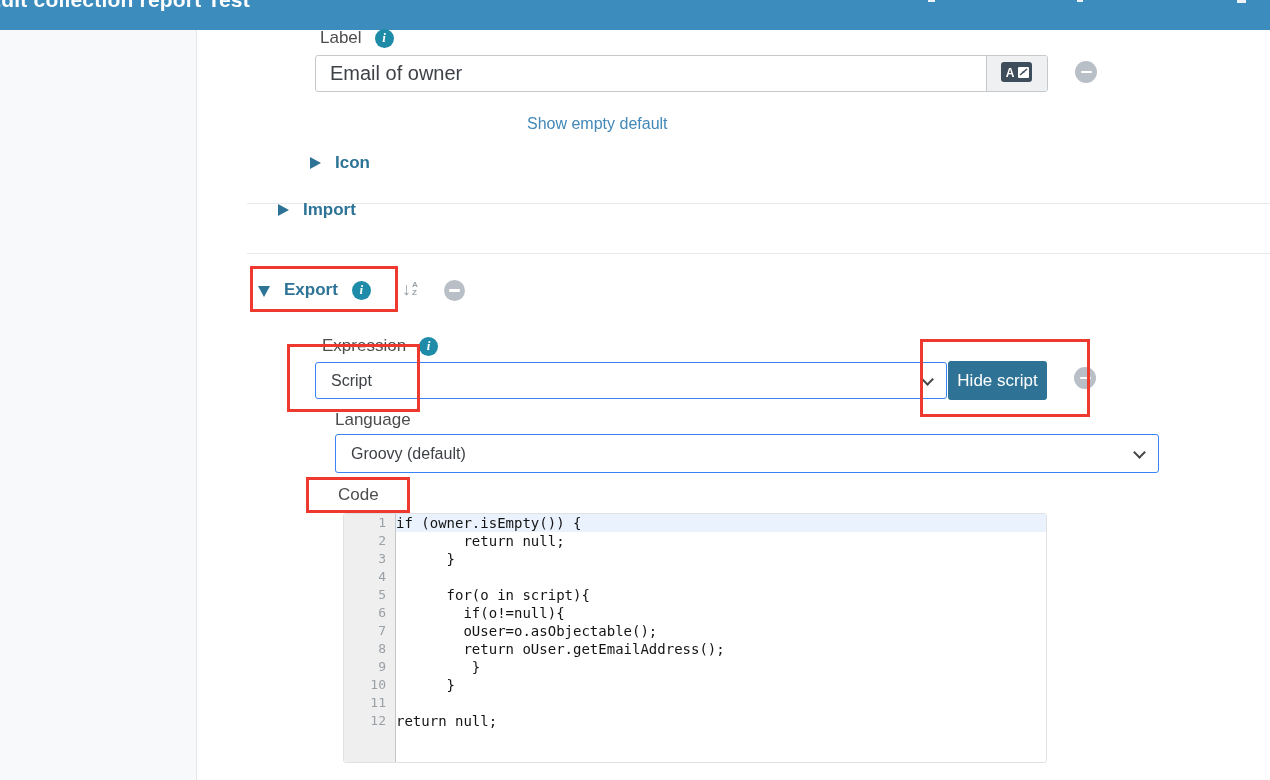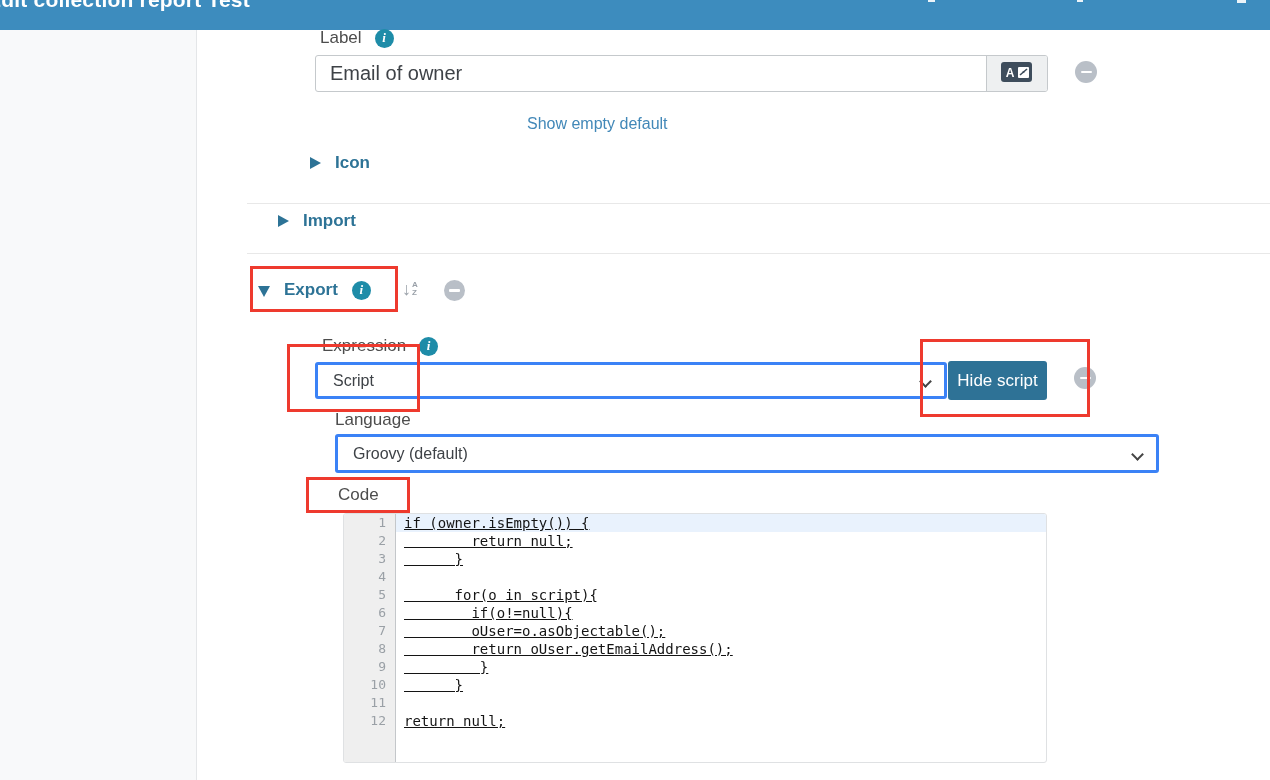--- a/index.html
+++ b/index.html
@@ -30,36 +30,36 @@
   .section-header { position:absolute; display:flex; align-items:center; gap:14px; cursor:pointer; }
   .section-title { font-size:17px; font-weight:bold; color:#2d7396; }
   .tri-right { width:0; height:0; border-left:11px solid #2d7396; border-top:6.5px solid transparent; border-bottom:6.5px solid transparent; }
   .tri-down  { width:0; height:0; border-top:11px solid #2d7396; border-left:6.5px solid transparent; border-right:6.5px solid transparent; }
   .divider { position:absolute; left:247px; width:1023px; height:1px; background:#e8e8e8; }
   
   .sort-icon { position:absolute; display:flex; align-items:center; color:#9aa1a9; cursor:pointer; }
   .sort-arrow { font-size:18px; line-height:18px; }
   .sort-az { display:flex; flex-direction:column; font-size:8px; font-weight:bold; line-height:8px; margin-left:1px; }
   
-  .select-box { position:absolute; background:#fff; border:3px solid #3b82f6; border-radius:3px; display:flex; align-items:center; cursor:pointer; }
+  .select-box { position:absolute; background:#fff; border:1px solid #3b82f6; border-radius:3px; display:flex; align-items:center; cursor:pointer; }
   .select-value { padding-left:15px; font-size:16px; color:#3e4247; }
   .chevron { position:absolute; right:14px; top:12px; width:9px; height:9px; border-right:2px solid #444; border-bottom:2px solid #444; transform:rotate(45deg); }
   
   .btn-primary { position:absolute; background:#2e7296; color:#fff; border:0; border-radius:3px; font-size:17px; font-family:"Liberation Sans", sans-serif;
                  display:flex; align-items:center; justify-content:center; cursor:pointer; }
   
   .annot { position:absolute; border:3px solid #ee3a2e; background:transparent; z-index:30; pointer-events:none; }
   
   .editor { position:absolute; left:343px; top:513px; width:704px; height:250px; border:1px solid #dfe1e3; border-radius:3px; background:#fff;
             display:flex; flex-direction:column; overflow:hidden; font-family:"DejaVu Sans Mono", monospace; }
   .code-row { display:flex; height:18px; flex:0 0 18px; }
   .code-row.filler { flex:1 1 auto; height:auto; }
   .gutter-cell { width:52px; flex:0 0 52px; background:#efefef; border-right:1px solid #c4c7ca; color:#9aa0a6;
                  font-size:13px; line-height:18px; text-align:right; padding-right:9px; }
-  .code-cell { flex:1; font-size:14px; line-height:18px; color:#141414; white-space:pre; padding-left:8px;text-decoration:underline; }
+  .code-cell { flex:1; font-size:14px; line-height:18px; color:#141414; white-space:pre; padding-left:0; }
   .code-row.active .code-cell { background:#e9f2fd; }
 </style>
 </head>
 <body>
 
 <div id="screen">
 
   <div class="topbar">
     <div class="topbar-title">Edit collection report Test</div>
     <div class="topbar-mark" style="left:928px; width:7px;"></div>
@@ -94,21 +94,21 @@
 
   <a class="link" style="left:527px; top:115px;" href="#">Show empty default</a>
 
   <div class="section-header" style="left:310px; top:153px;">
     <span class="tri-right"></span>
     <span class="section-title">Icon</span>
   </div>
 
   <div class="divider" style="top:203px;"></div>
 
-  <div class="section-header" style="left:260px; top:211px;padding-left:18px;">
+  <div class="section-header" style="left:260px; top:200px;padding-left:18px;">
     <span class="tri-right"></span>
     <span class="section-title">Import</span>
   </div>
 
   <div class="divider" style="top:253px;"></div>
 
   <div class="section-header" style="left:258px; top:280px;">
     <span class="tri-down" style="margin-top:3px;"></span>
     <span class="section-title">Export</span>
     <span class="info-icon">i</span>

